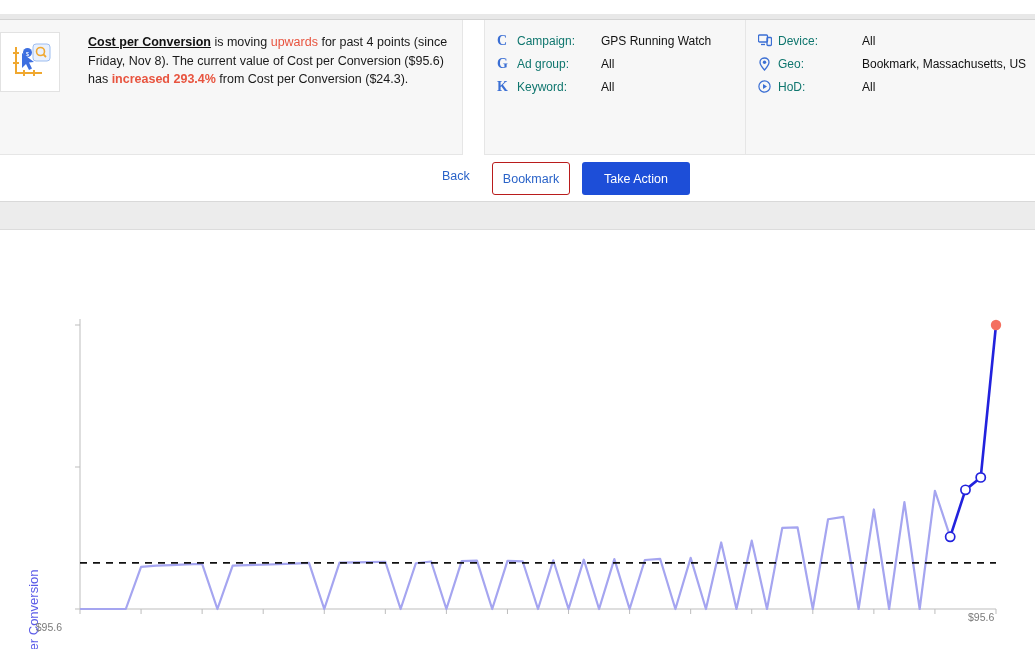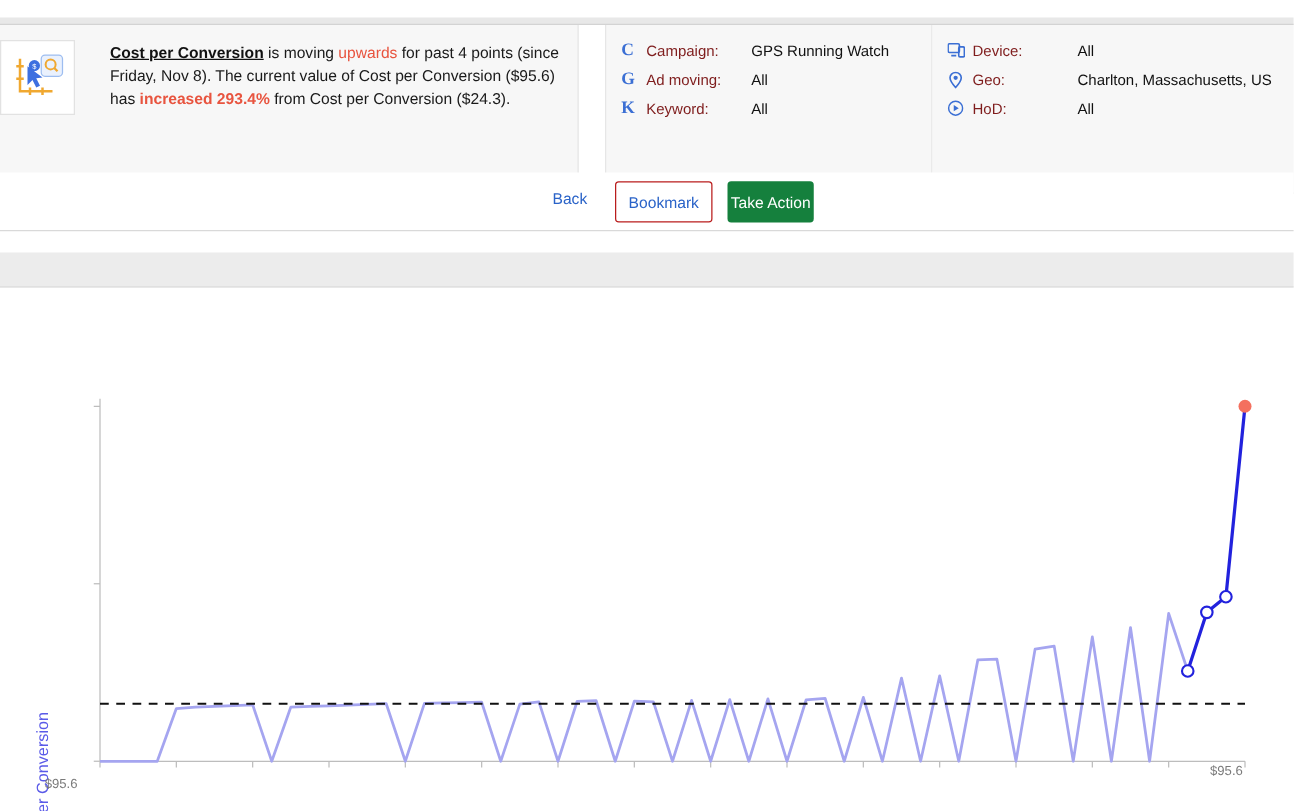--- a/index.html
+++ b/index.html
@@ -38,39 +38,39 @@
 
   .meta-col {
     position:absolute; top:0; height:135px; background:#f7f7f7;
     border-bottom:1px solid #e6e6e6; border-top:none;
   }
   .meta-col.c1 { left:484px; width:262px; border-left:1px solid #e6e6e6; border-right:1px solid #e6e6e6;}
   .meta-col.c2 { left:746px; width:289px; border-right:none; }
   .meta-list { padding:9px 0 0 12px; }
   .meta-row { display:flex; align-items:center; height:23px; font-size:12px; }
   .meta-ico { width:20px; flex:0 0 20px; display:flex; align-items:center; justify-content:flex-start; color:#2f6fd8; }
-  .meta-key { color:#7f1d1d; width:84px; flex:0 0 84px; }
+  .meta-key { color:#0f766e; width:84px; flex:0 0 84px; }
   .meta-val { color:#111; }
   .c2 .meta-key { width:84px; flex:0 0 84px; }
 
   .letter-ico { font-family:"Liberation Serif", serif; font-weight:bold; font-size:14px; color:#3b6fd4; }
 
   
-  .action-bar { position:absolute; left:0; top:138px; width:1035px; height:47px; background:#fff; border-bottom:1px solid #d9d9d9; }
+  .action-bar { position:absolute; left:0; top:155px; width:1035px; height:47px; background:#fff; border-bottom:1px solid #d9d9d9; }
   .btn-back {
     position:absolute; left:442px; top:14px; font-size:12.5px; color:#2a63c8; cursor:pointer;
   }
   .btn-bookmark {
     position:absolute; left:492px; top:7px; width:78px; height:33px;
     border:1px solid #b91c1c; border-radius:3px; background:#fff;
     color:#2a63c8; font-size:12.5px; display:flex; align-items:center; justify-content:center; cursor:pointer;
   }
   .btn-takeaction {
-    position:absolute; left:582px; top:7px; width:69px; height:33px;
-    border:none; border-radius:3px; background:#15803d;
+    position:absolute; left:582px; top:7px; width:108px; height:33px;
+    border:none; border-radius:3px; background:#1d4ed8;
     color:#fff; font-size:12.5px; display:flex; align-items:center; justify-content:center; cursor:pointer;
   }
   .toggle-hint { position:absolute; right:8px; top:14px; font-size:12.5px; color:#6b6b6b; cursor:pointer; }
 
   .gray-band { position:absolute; left:0; top:202px; width:1035px; height:28px; background:#ececec; border-bottom:1px solid #dcdcdc; }
 
   
   .chart-toolbar { position:absolute; left:0; top:231px; width:1035px; height:72px; background:#fff; }
 
   .seg-group { position:absolute; left:29px; top:255px; display:flex; }
@@ -156,21 +156,21 @@
 
     <div class="meta-col c1">
       <div class="meta-list">
         <div class="meta-row">
           <span class="meta-ico letter-ico">C</span>
           <span class="meta-key">Campaign:</span>
           <span class="meta-val">GPS Running Watch</span>
         </div>
         <div class="meta-row">
           <span class="meta-ico letter-ico">G</span>
-          <span class="meta-key">Ad moving:</span>
+          <span class="meta-key">Ad group:</span>
           <span class="meta-val">All</span>
         </div>
         <div class="meta-row">
           <span class="meta-ico letter-ico">K</span>
           <span class="meta-key">Keyword:</span>
           <span class="meta-val">All</span>
         </div>
       </div>
     </div>
 
@@ -188,21 +188,21 @@
           <span class="meta-val">All</span>
         </div>
         <div class="meta-row">
           <span class="meta-ico">
             <svg width="13" height="14" viewBox="0 0 13 14">
                 <path d="M6.5 1 C3.8 1 2 3 2 5.2 C2 8 6.5 13 6.5 13 C6.5 13 11 8 11 5.2 C11 3 9.2 1 6.5 1 Z" fill="none" stroke="#3b6fd4" stroke-width="1.3"></path>
                 <circle cx="6.5" cy="5.2" r="1.7" fill="#3b6fd4"></circle>
               </svg>
           </span>
           <span class="meta-key">Geo:</span>
-          <span class="meta-val">Charlton, Massachusetts, US</span>
+          <span class="meta-val">Bookmark, Massachusetts, US</span>
         </div>
         <div class="meta-row">
           <span class="meta-ico">
             <svg width="13" height="13" viewBox="0 0 13 13">
                 <circle cx="6.5" cy="6.5" r="5.6" fill="none" stroke="#3b6fd4" stroke-width="1.2"></circle>
                 <path d="M5 4 L9 6.5 L5 9 Z" fill="#3b6fd4"></path>
               </svg>
           </span>
           <span class="meta-key">HoD:</span>
           <span class="meta-val">All</span>

